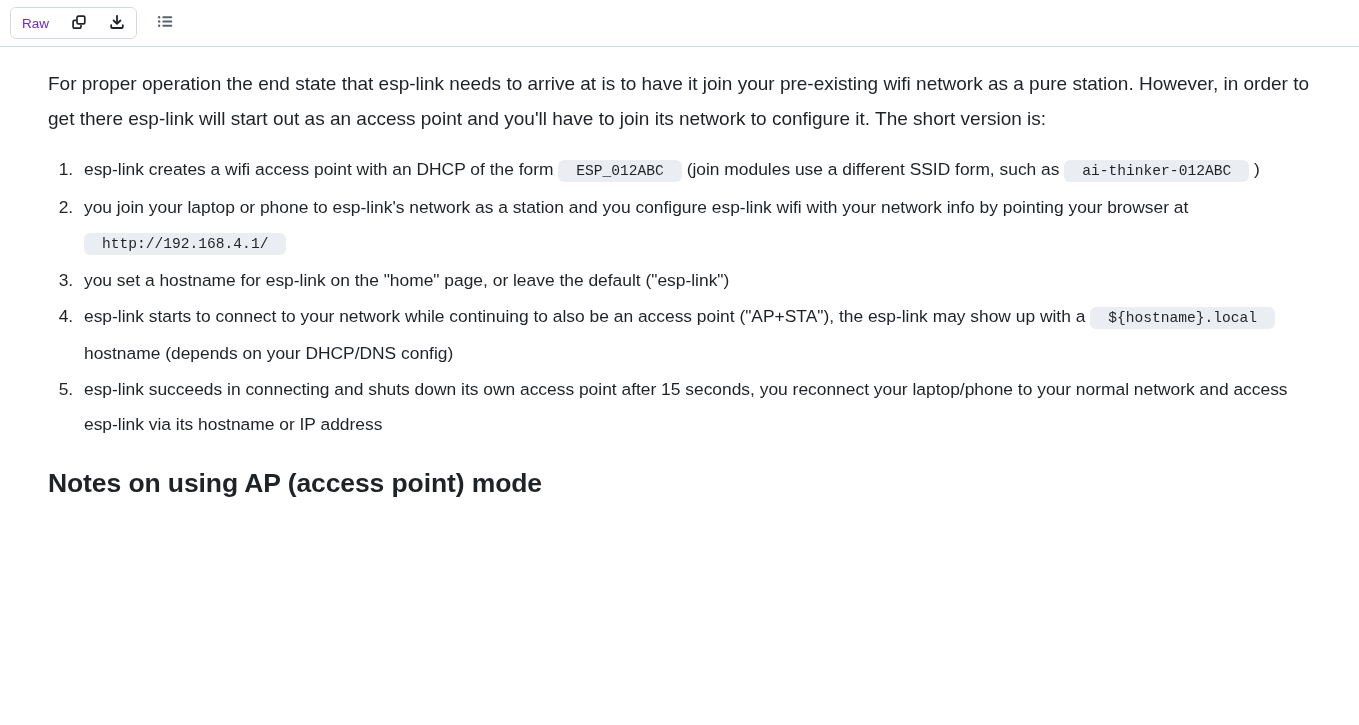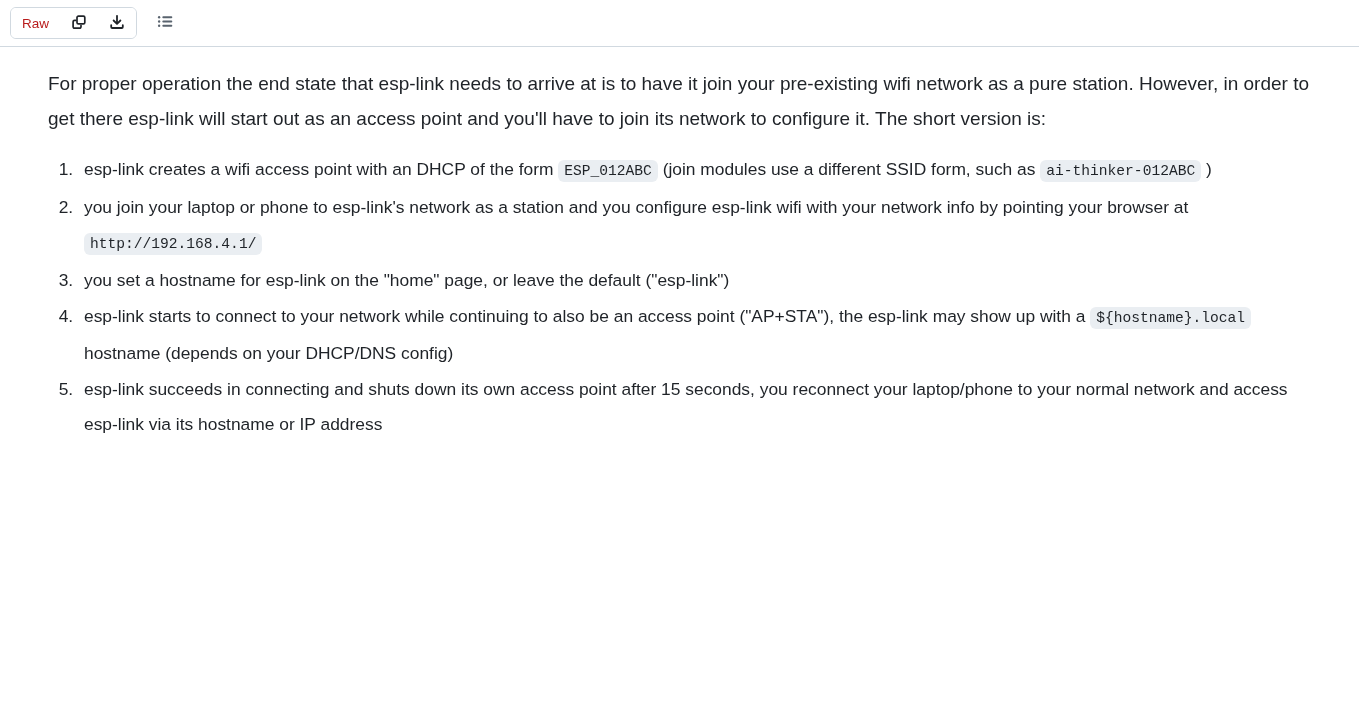--- a/index.html
+++ b/index.html
@@ -99,21 +99,21 @@
     background: #ffffff;
   }
   .btn-group > * + * { border-left: 1px solid #d1d9e0; }
   .gbtn {
     display: flex;
     align-items: center;
     justify-content: center;
     background: #ffffff;
     border: 0;
     cursor: pointer;
-    color: #b91c1c;
+    color: #6d28d9;
     font-family: "Liberation Sans", sans-serif;
     font-size: 13.5px;
     padding: 0 11px;
     min-width: 36px;
   }
   .icon-only-btn {
     display: flex;
     align-items: center;
     justify-content: center;
     width: 32px;
@@ -173,21 +173,21 @@
   ol.steps > li {
     margin: 0 0 1px 0;
     padding-left: 6px;
   }
 
   code.inline {
     font-family: "Liberation Mono", monospace;
     font-size: 14.6px;
     background: #eaeef2;
     border-radius: 6px;
-    padding: 3px 6px;
+    padding: 3px 18px;
     white-space: nowrap;
     color: #1f2328;
   }
 
   h2.subtitle {
     font-size: 26.5px;
     font-weight: 600;
     margin: 26px 0 0 0;
     letter-spacing: -0.1px;
     color: #1f2328;
@@ -253,14 +253,15 @@
         <span>you set a hostname for esp-link on the "home" page, or leave the default ("esp-link")</span>
       </li>
       <li>
         <span>esp-link starts to connect to your network while continuing to also be an access point ("AP+STA"), the esp-link may show up with a </span><code class="inline">${hostname}.local</code><span> hostname (depends on your DHCP/DNS config)</span>
       </li>
       <li>
         <span>esp-link succeeds in connecting and shuts down its own access point after 15 seconds, you reconnect your laptop/phone to your normal network and access esp-link via its hostname or IP address</span>
       </li>
     </ol>
 
+    <h2 class="subtitle">Notes on using AP (access point) mode</h2>
   </div>
 </div>
 
 </body></html>

